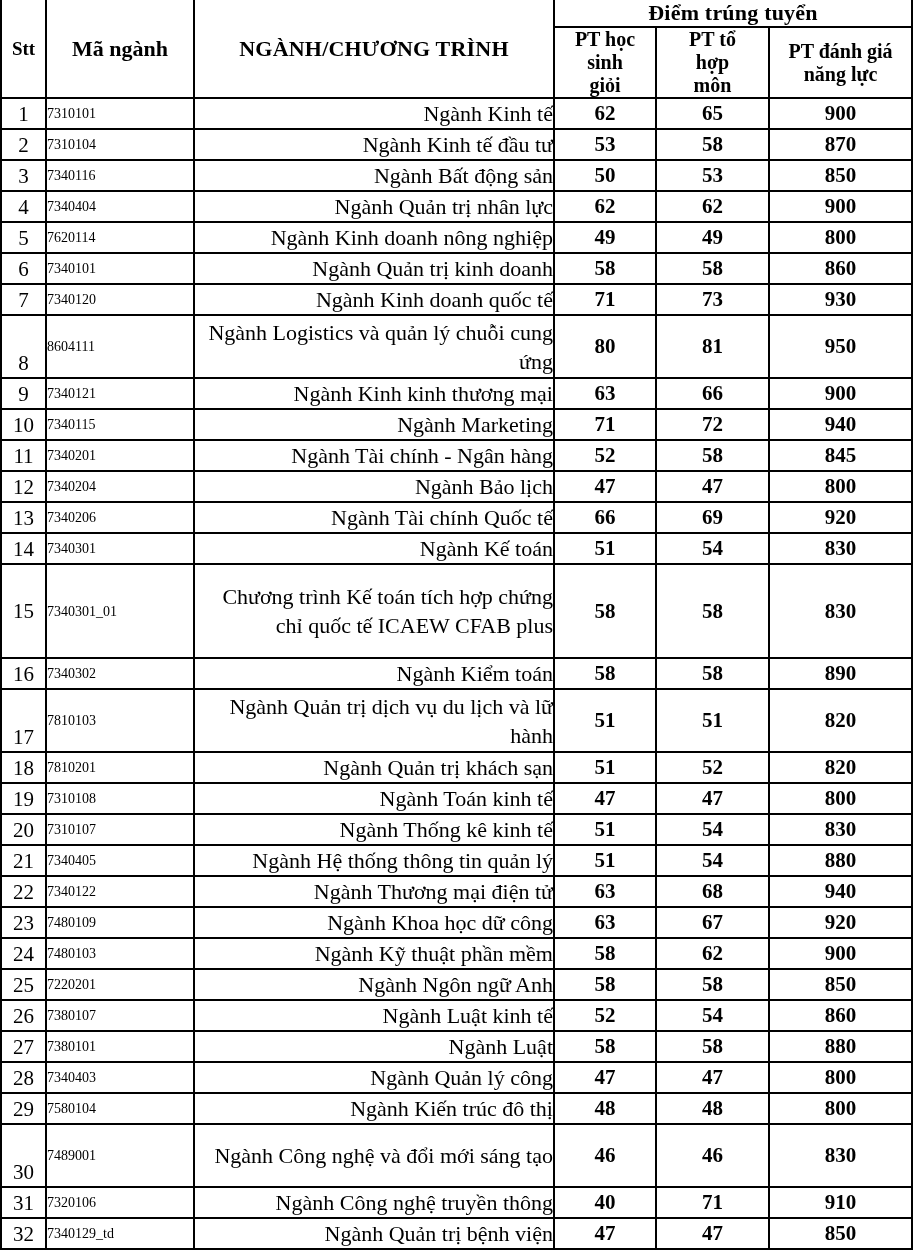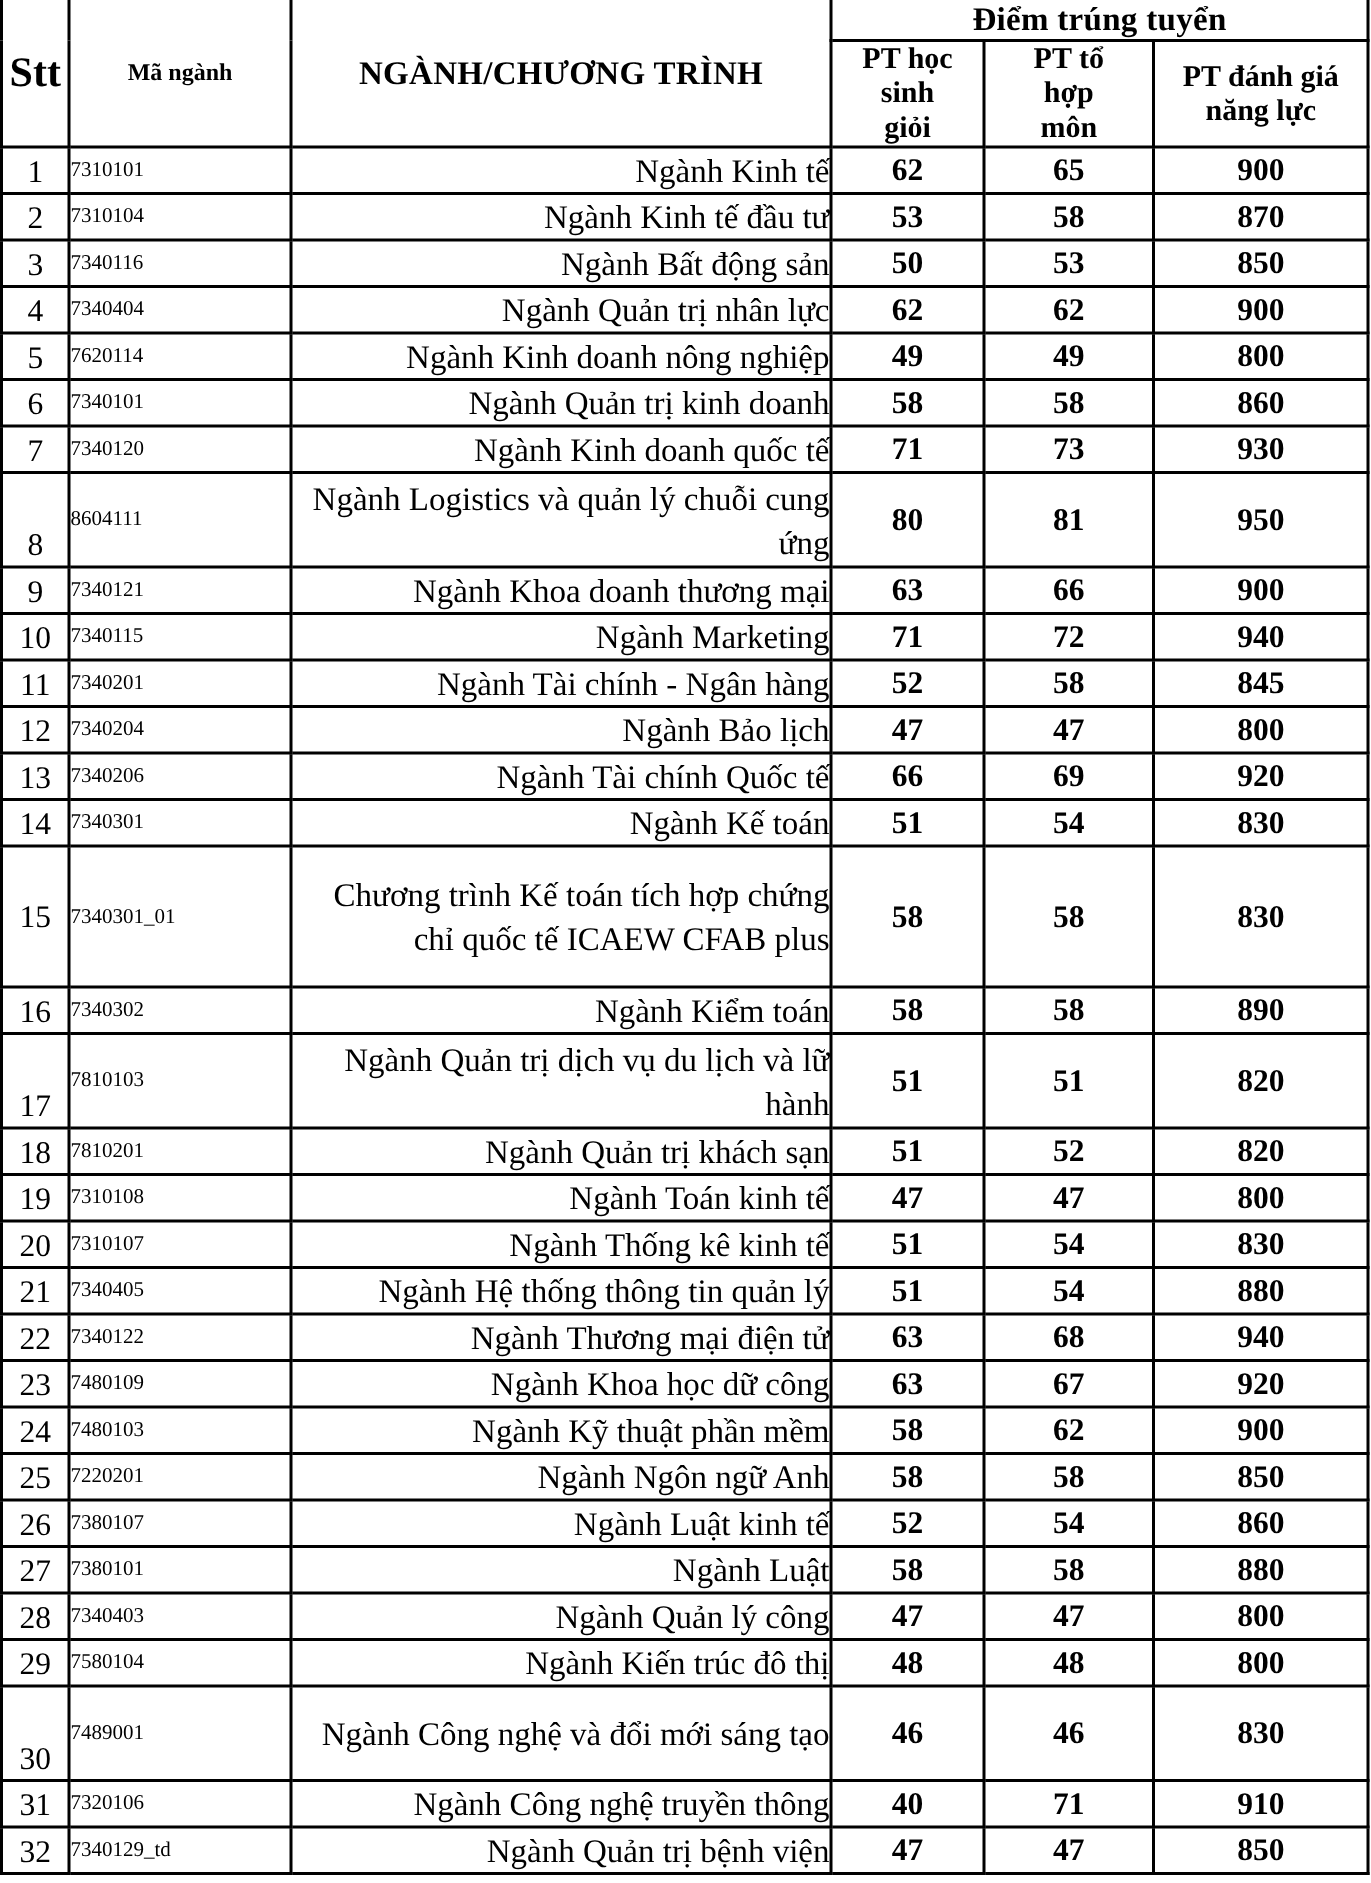--- a/index.html
+++ b/index.html
@@ -65,24 +65,24 @@
     line-height: 23px;
     vertical-align: middle;
     padding: 3px 2px;
   }
   .hdr-tall {
     text-align: center;
     font-weight: bold;
     vertical-align: middle;
   }
   .hdr-stt {
-    font-size: 28px;
+    font-size: 19px;
   }
   .hdr-code {
-    font-size: 16px;
+    font-size: 22px;
   }
   .hdr-name {
     font-size: 22px;
     letter-spacing: 0.2px;
   }
 
   
   td.stt {
     text-align: center;
     vertical-align: middle;
@@ -212,21 +212,21 @@
           <td class="stt bottom">8</td>
           <td class="code">8604111</td>
           <td class="name">Ngành Logistics và quản lý chuỗi cung ứng</td>
           <td class="num">80</td>
           <td class="num">81</td>
           <td class="num">950</td>
         </tr>
         <tr class="r1">
           <td class="stt">9</td>
           <td class="code">7340121</td>
-          <td class="name">Ngành Khoa doanh thương mại</td>
+          <td class="name">Ngành Kinh kinh thương mại</td>
           <td class="num">63</td>
           <td class="num">66</td>
           <td class="num">900</td>
         </tr>
         <tr class="r1">
           <td class="stt">10</td>
           <td class="code">7340115</td>
           <td class="name">Ngành Marketing</td>
           <td class="num">71</td>
           <td class="num">72</td>

